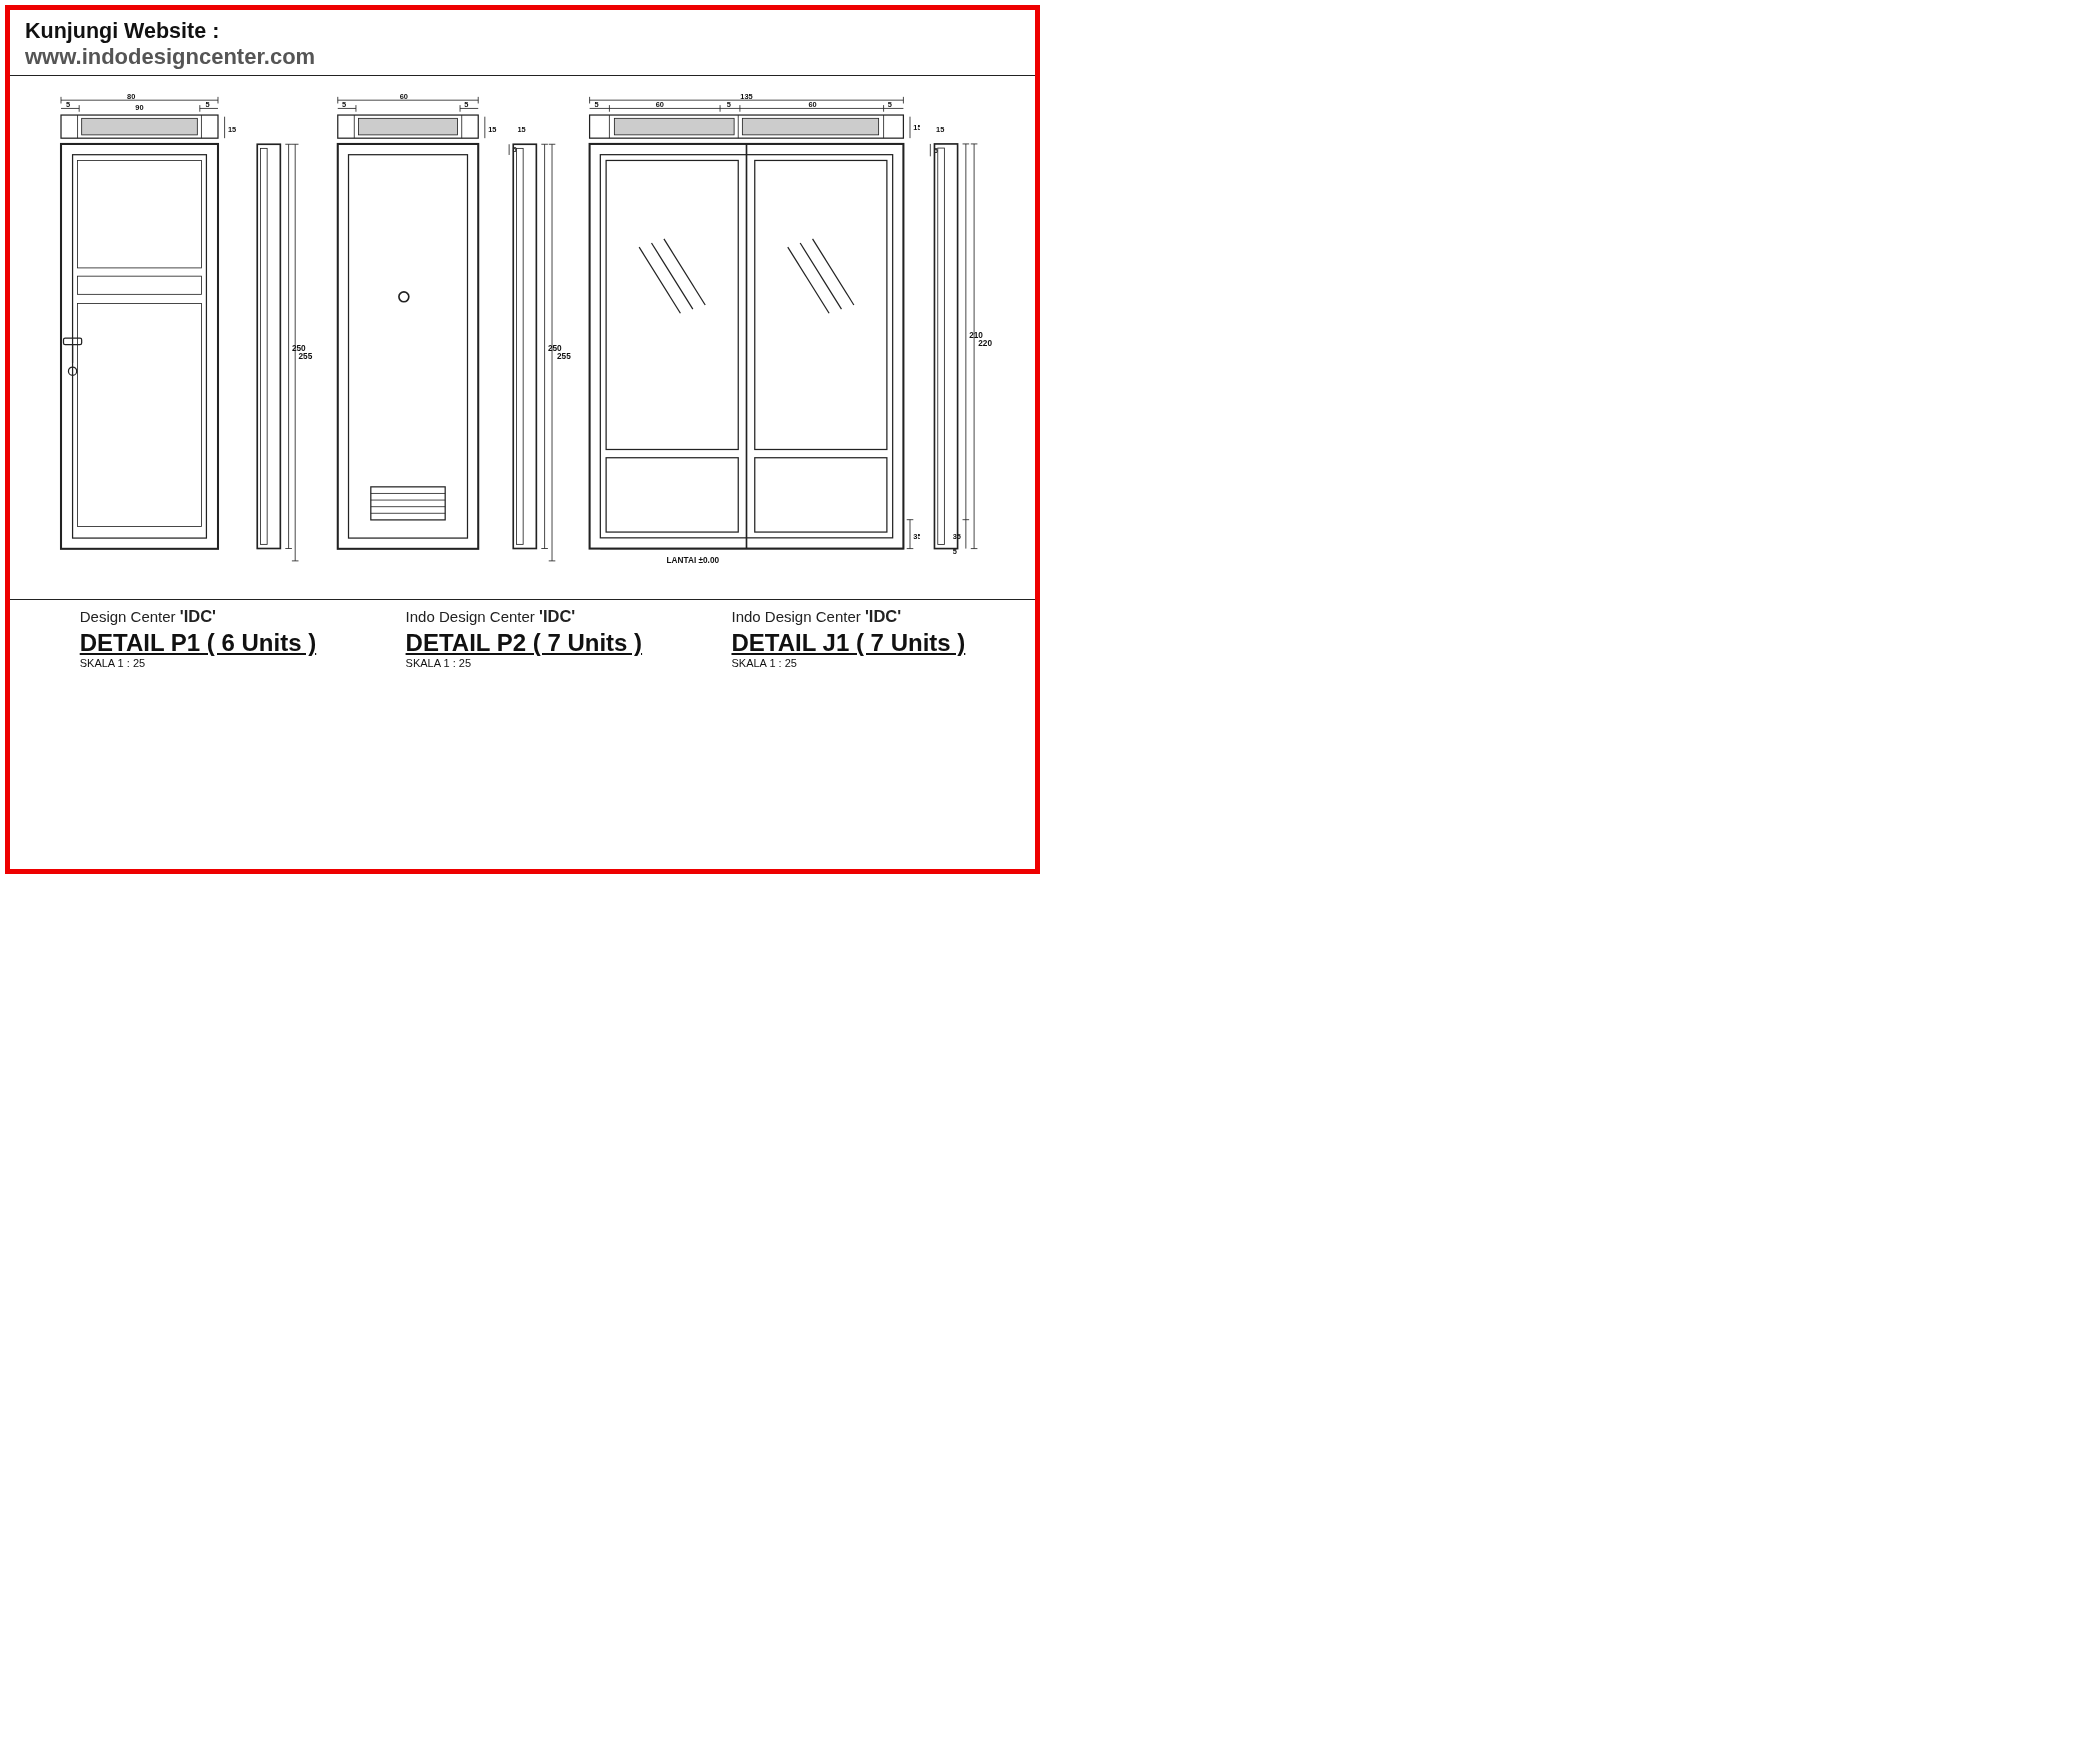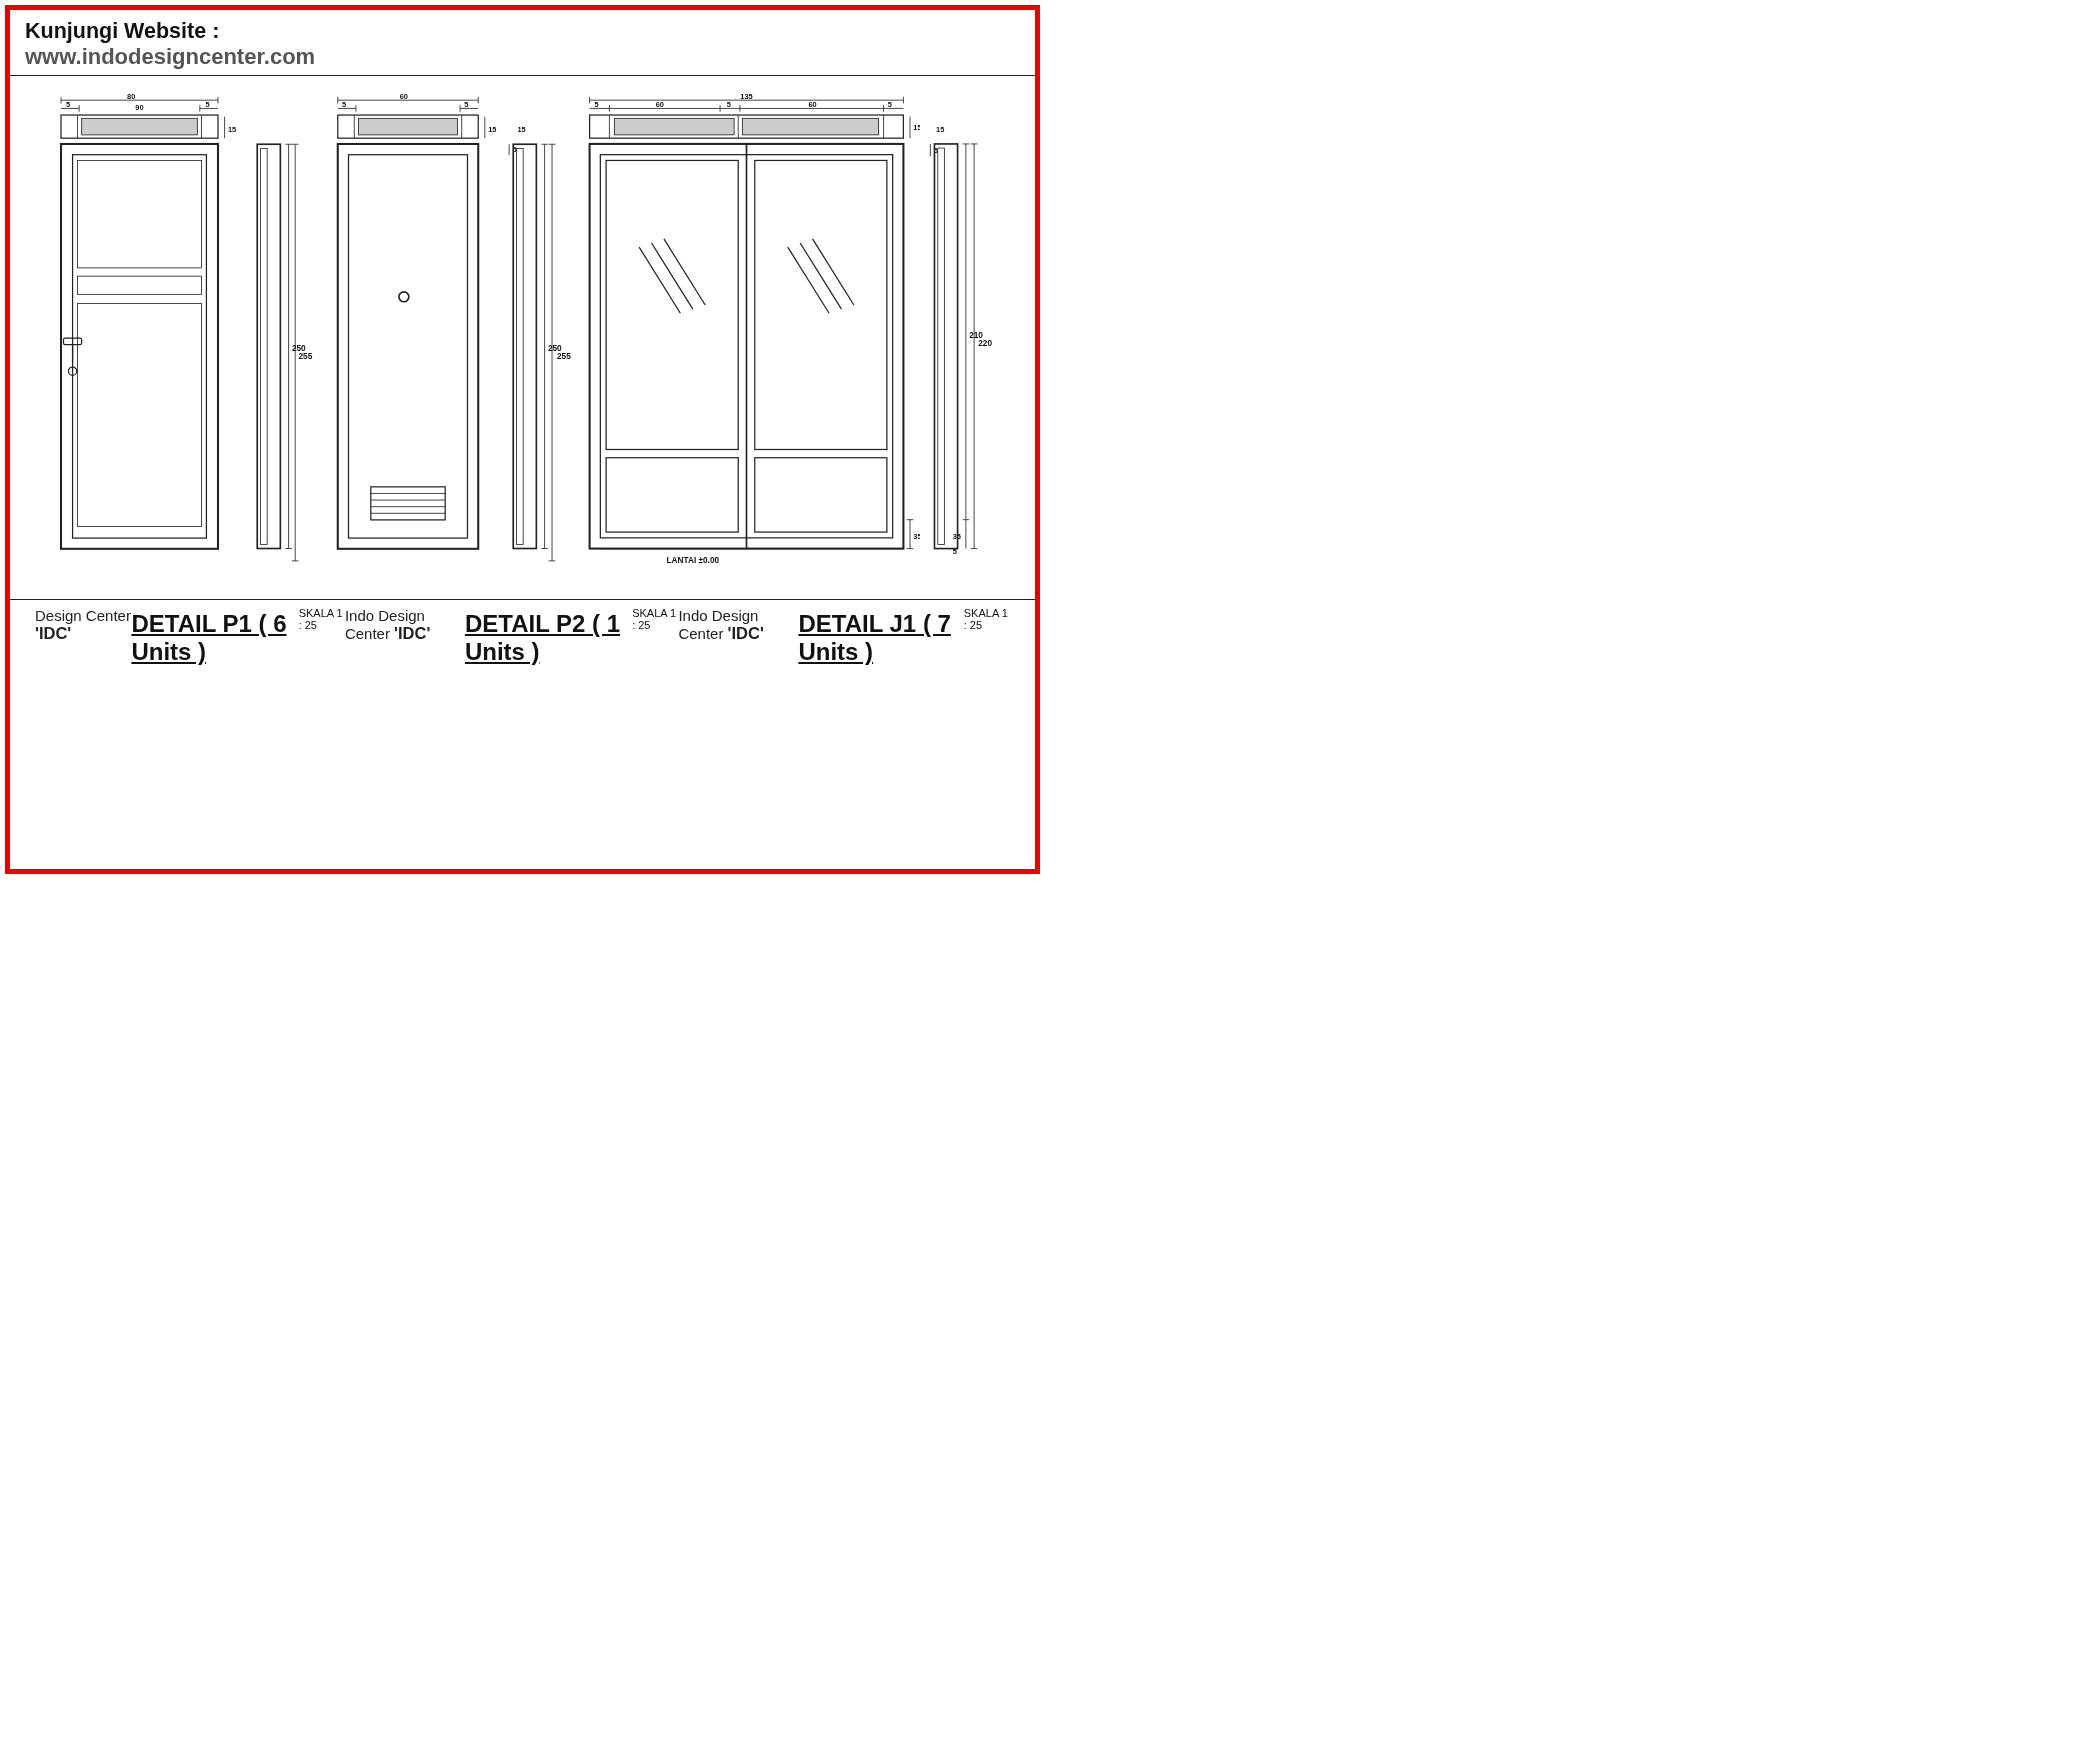--- a/index.html
+++ b/index.html
@@ -79,21 +79,21 @@
       display: flex;
       flex-direction: row;
       justify-content: space-around;
       padding: 6.6px 25px 0 25px;
       border-top: 1.7px solid #222;
       margin-top: 5px;
     }
 
     .footer-col {
       display: flex;
-      flex-direction: row;
+      flex-direction: column;
       align-items: flex-start;
       min-width: 182px;
     }
 
     .footer-brand {
       font-size: 15px;
       font-weight: 400;
       color: #222;
     }
 
@@ -365,21 +365,21 @@
         <span>Design Center </span><strong>'IDC'</strong>
       </div>
       <div class="footer-detail">DETAIL P1 ( 6 Units )</div>
       <div class="footer-scale">SKALA 1 : 25</div>
     </div>
 
     <div class="footer-col">
       <div class="footer-brand">
         <span>Indo Design Center </span><strong>'IDC'</strong>
       </div>
-      <div class="footer-detail">DETAIL P2 ( 1 Units )</div>
+      <div class="footer-detail">DETAIL P2 ( 7 Units )</div>
       <div class="footer-scale">SKALA 1 : 25</div>
     </div>
 
     <div class="footer-col">
       <div class="footer-brand">
         <span>Indo Design Center </span><strong>'IDC'</strong>
       </div>
       <div class="footer-detail">DETAIL J1 ( 7 Units )</div>
       <div class="footer-scale">SKALA 1 : 25</div>
     </div>

